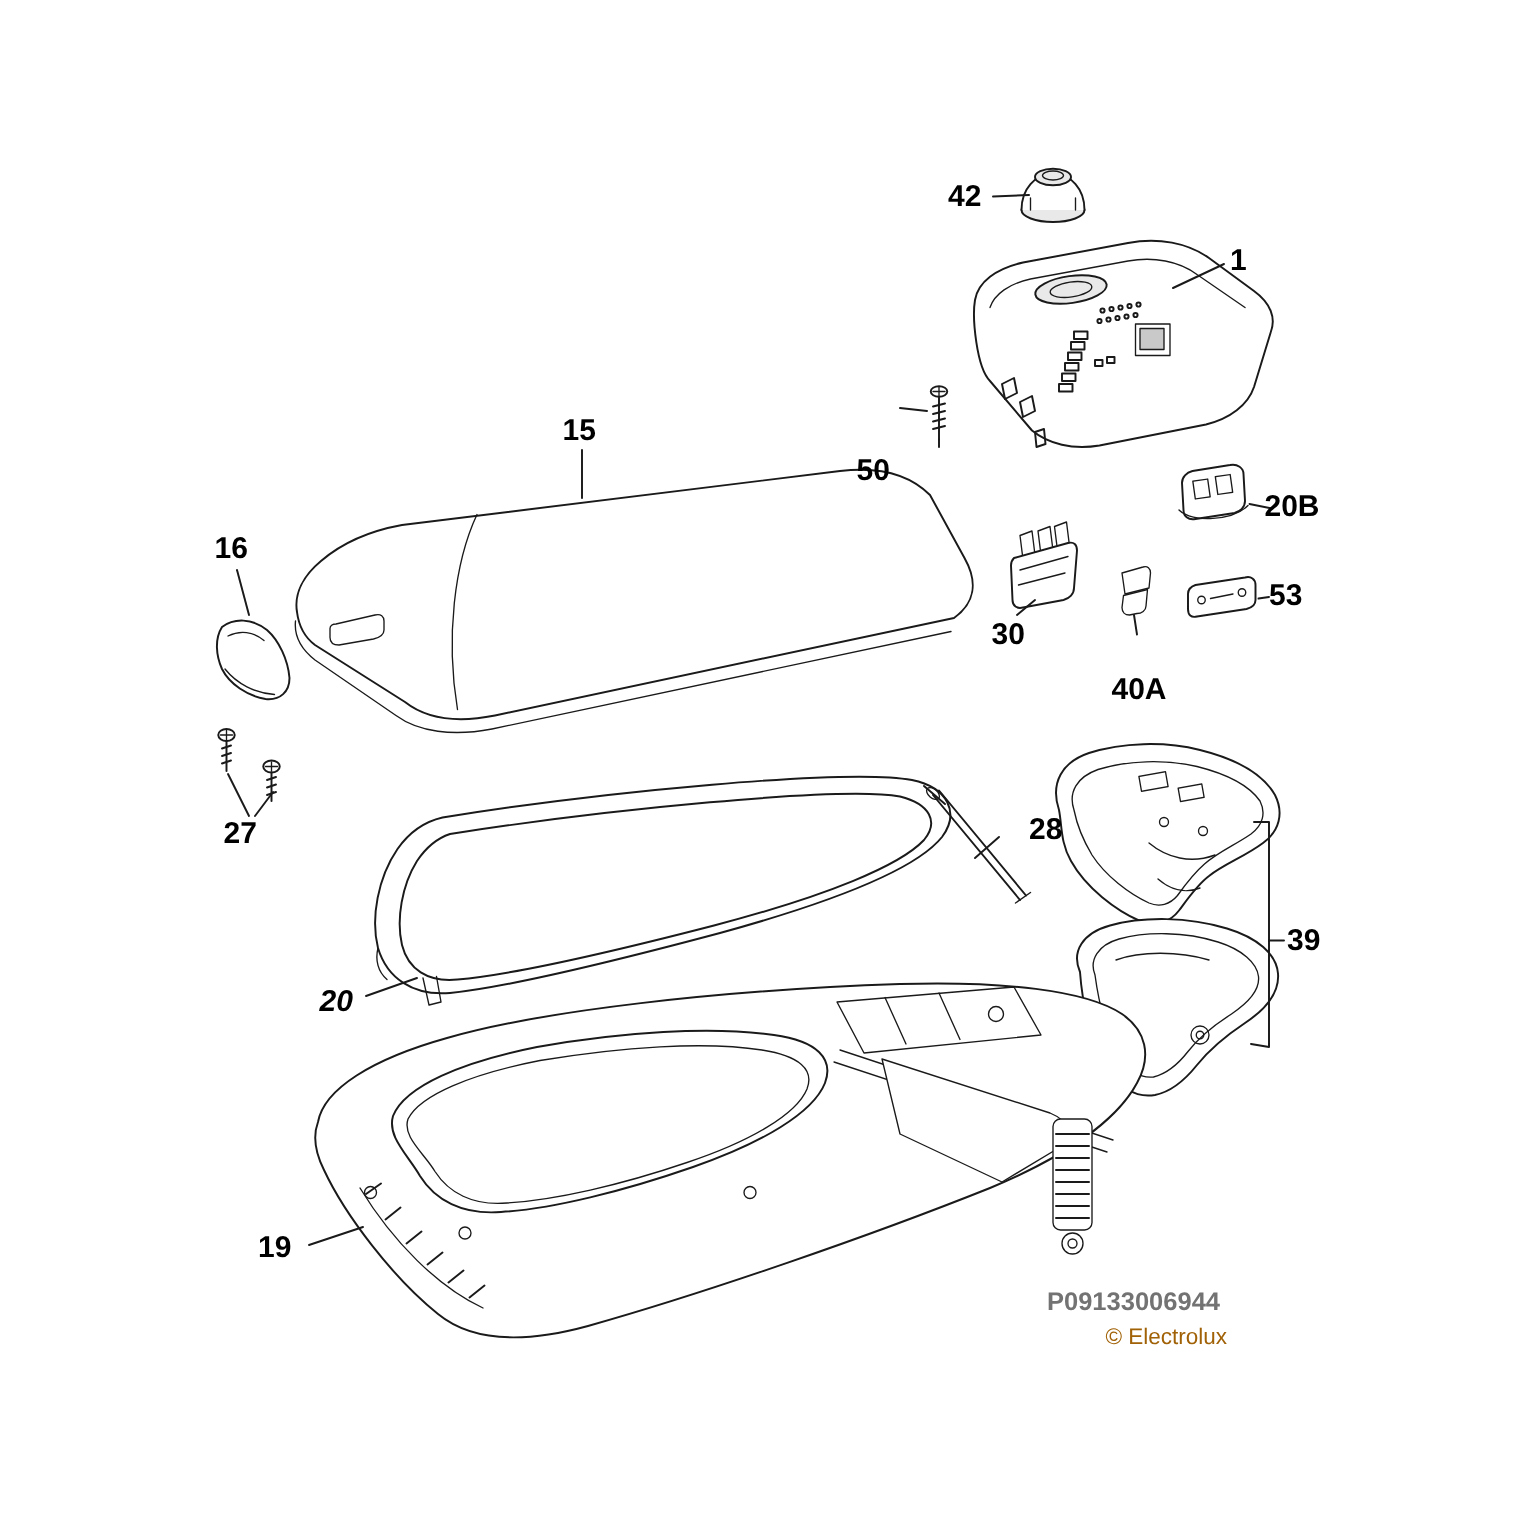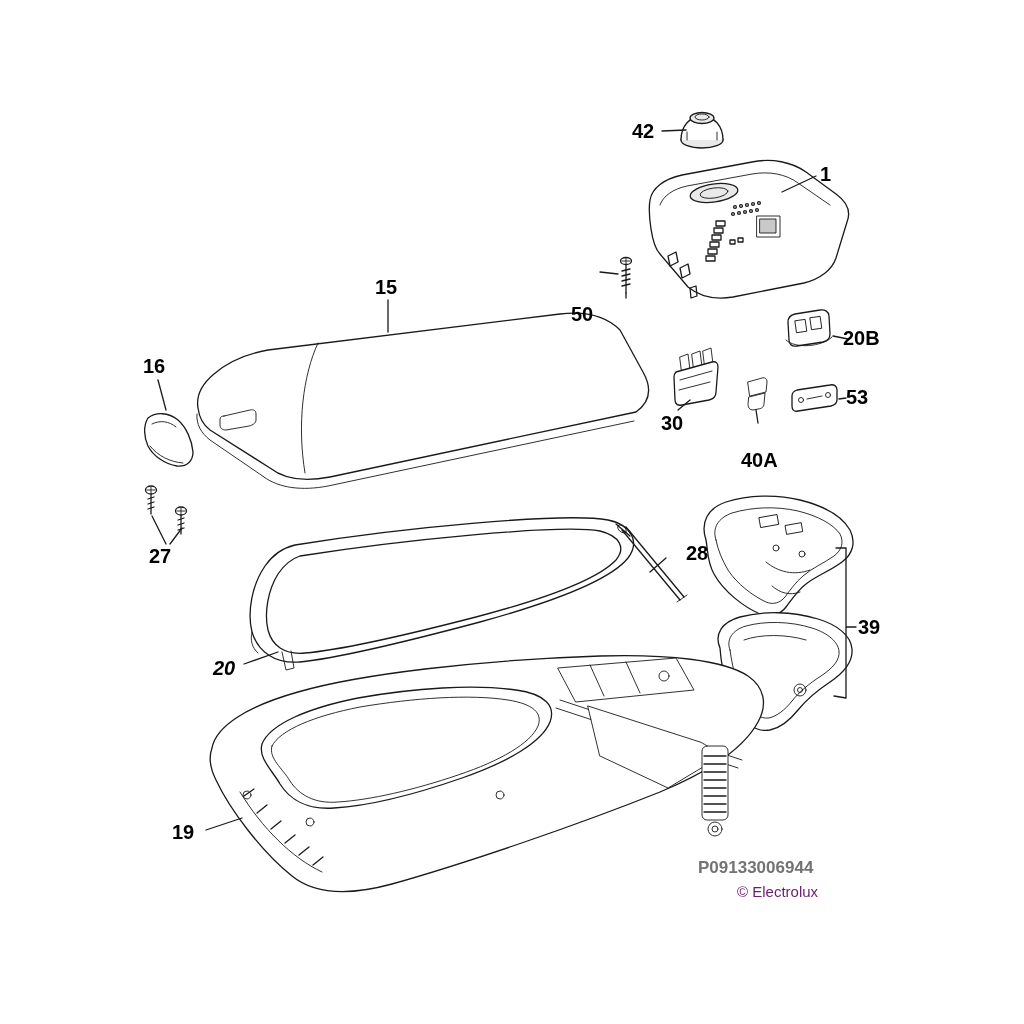--- a/index.html
+++ b/index.html
@@ -7,21 +7,21 @@
         font-family:"Liberation Sans",sans-serif;overflow:hidden;}
   .art{position:absolute;left:0;top:0;}
   .art *{stroke:#1a1a1a;stroke-width:1.3;fill:none;stroke-linejoin:round;stroke-linecap:round;}
   .art .solid{fill:#ffffff;}
   .art .shade{fill:#e9e9e9;}
   .art .dark{fill:#c9c9c9;}
   .art .thin{stroke-width:0.9;}
   .art .leader{stroke:#111111;stroke-width:1.2;}
   .part-label{position:absolute;font-weight:bold;font-size:20px;color:#000;white-space:nowrap;}
   .footer-code{position:absolute;left:698px;top:858px;font-weight:bold;font-size:17px;color:#737373;}
-  .footer-copy{position:absolute;left:737px;top:883px;font-size:15px;color:#701a75;}
+  .footer-copy{position:absolute;left:737px;top:883px;font-size:15px;color:#a16207;}
 </style>
 </head>
 <body>
 
 <div class="page">
 
   <svg class="art" width="1024" height="1024" viewBox="0 0 1024 1024">
 
     <g>
       <path class="thin" d="M197,414 C196,424 201,433 210,440 L264,477 C279,488 302,491 328,486 L634,421"></path>

